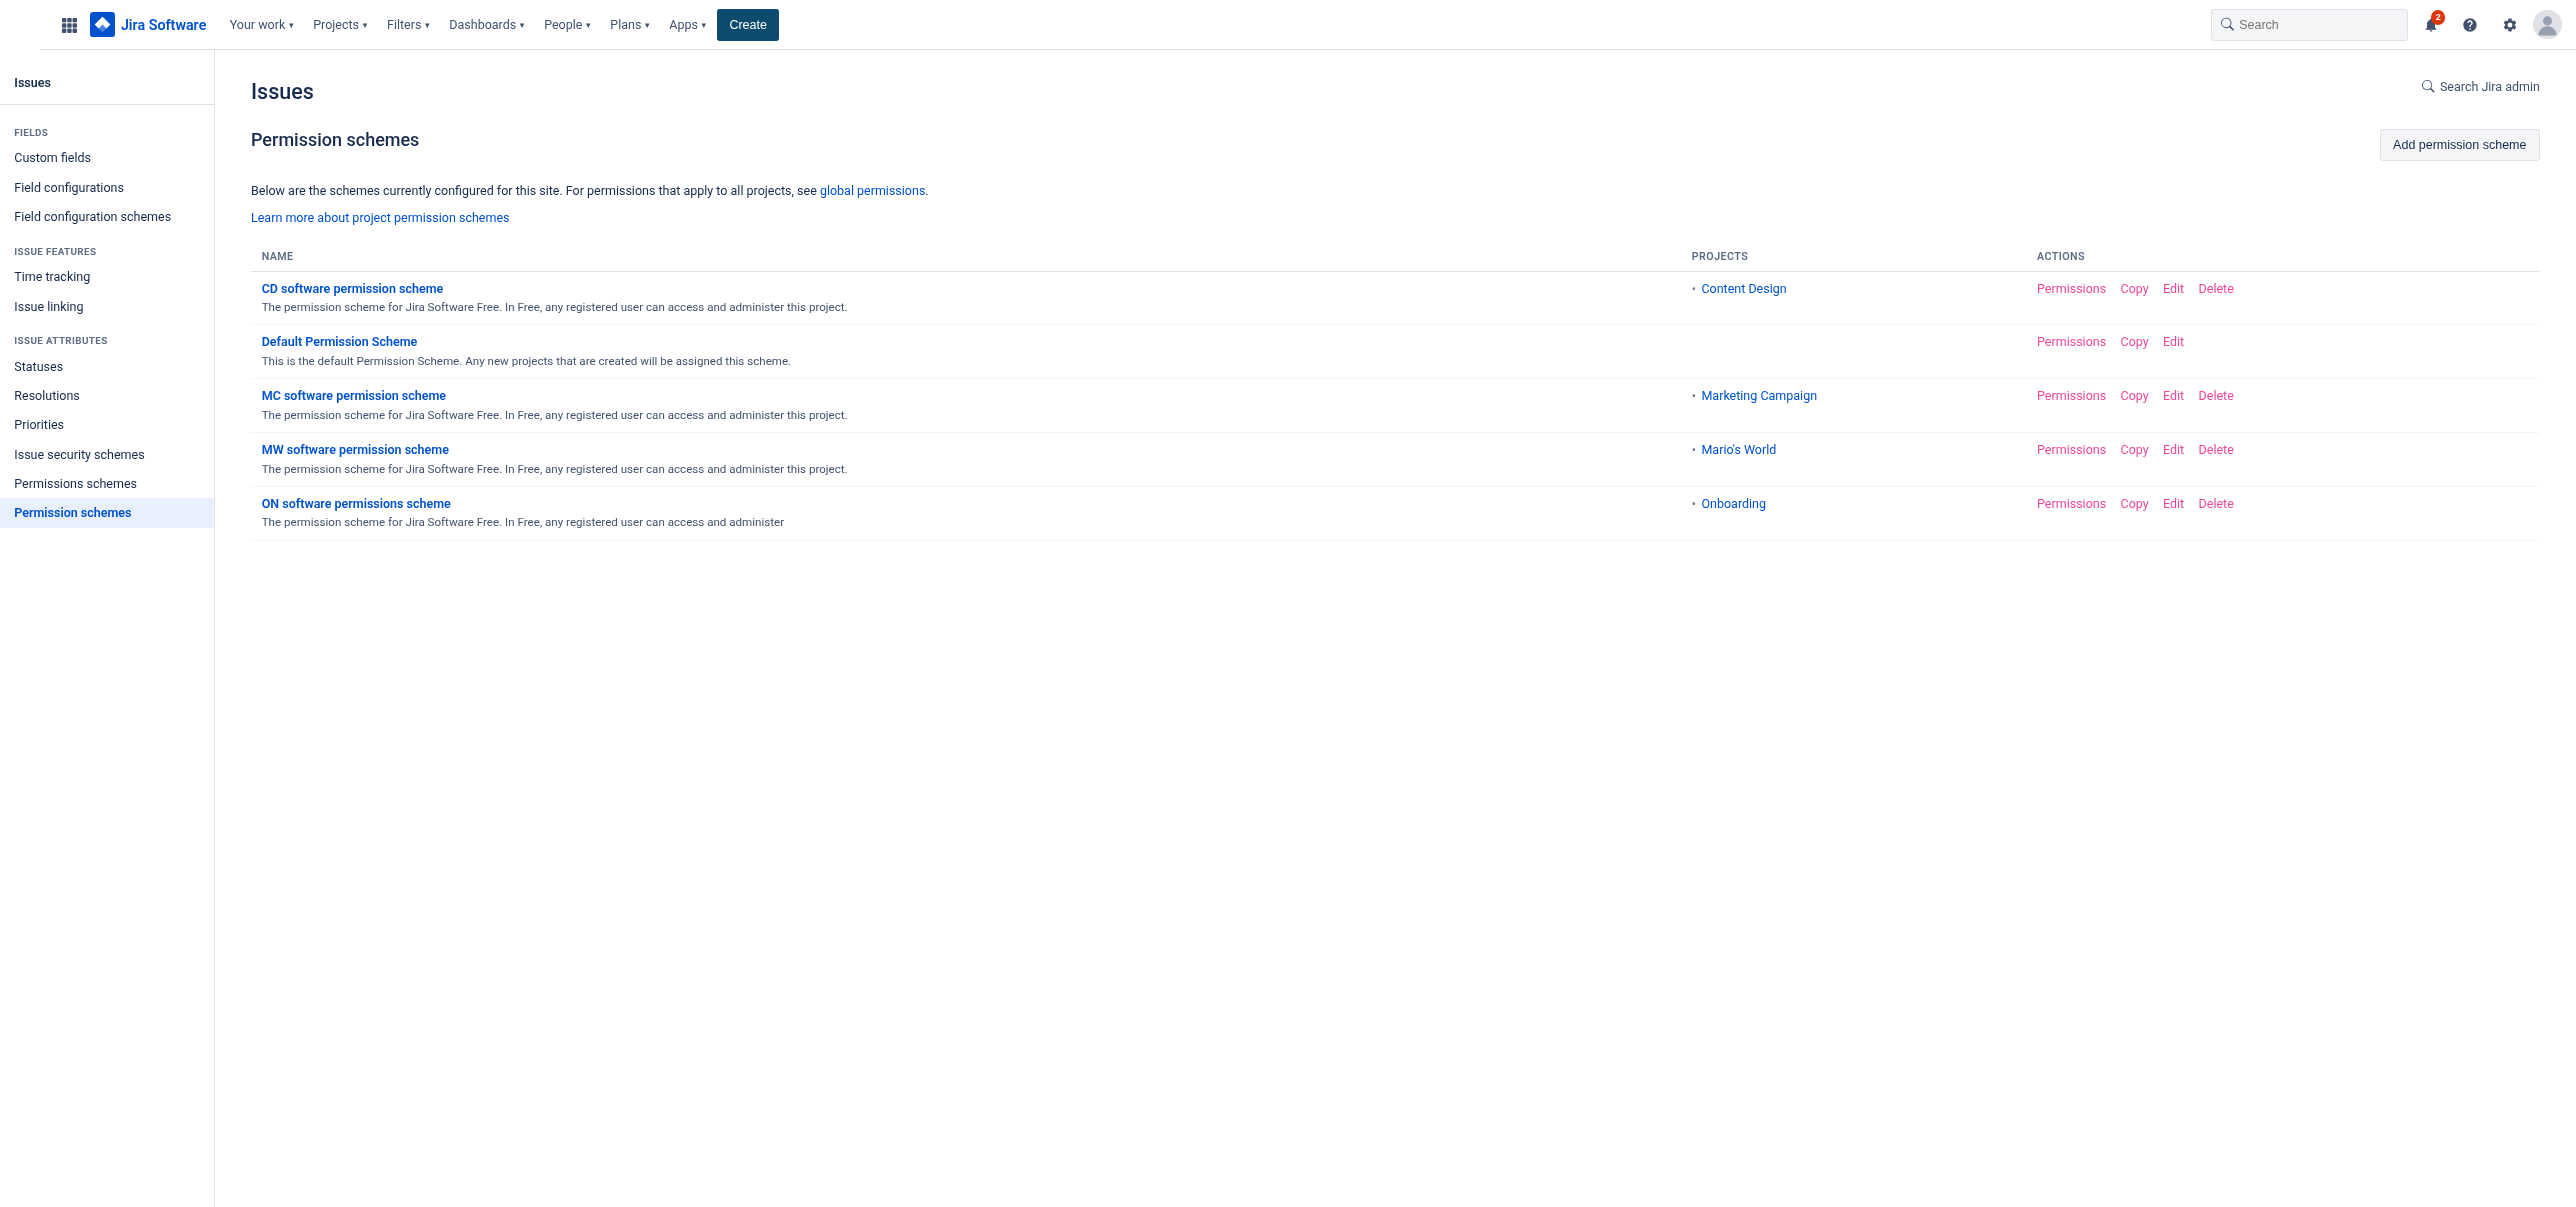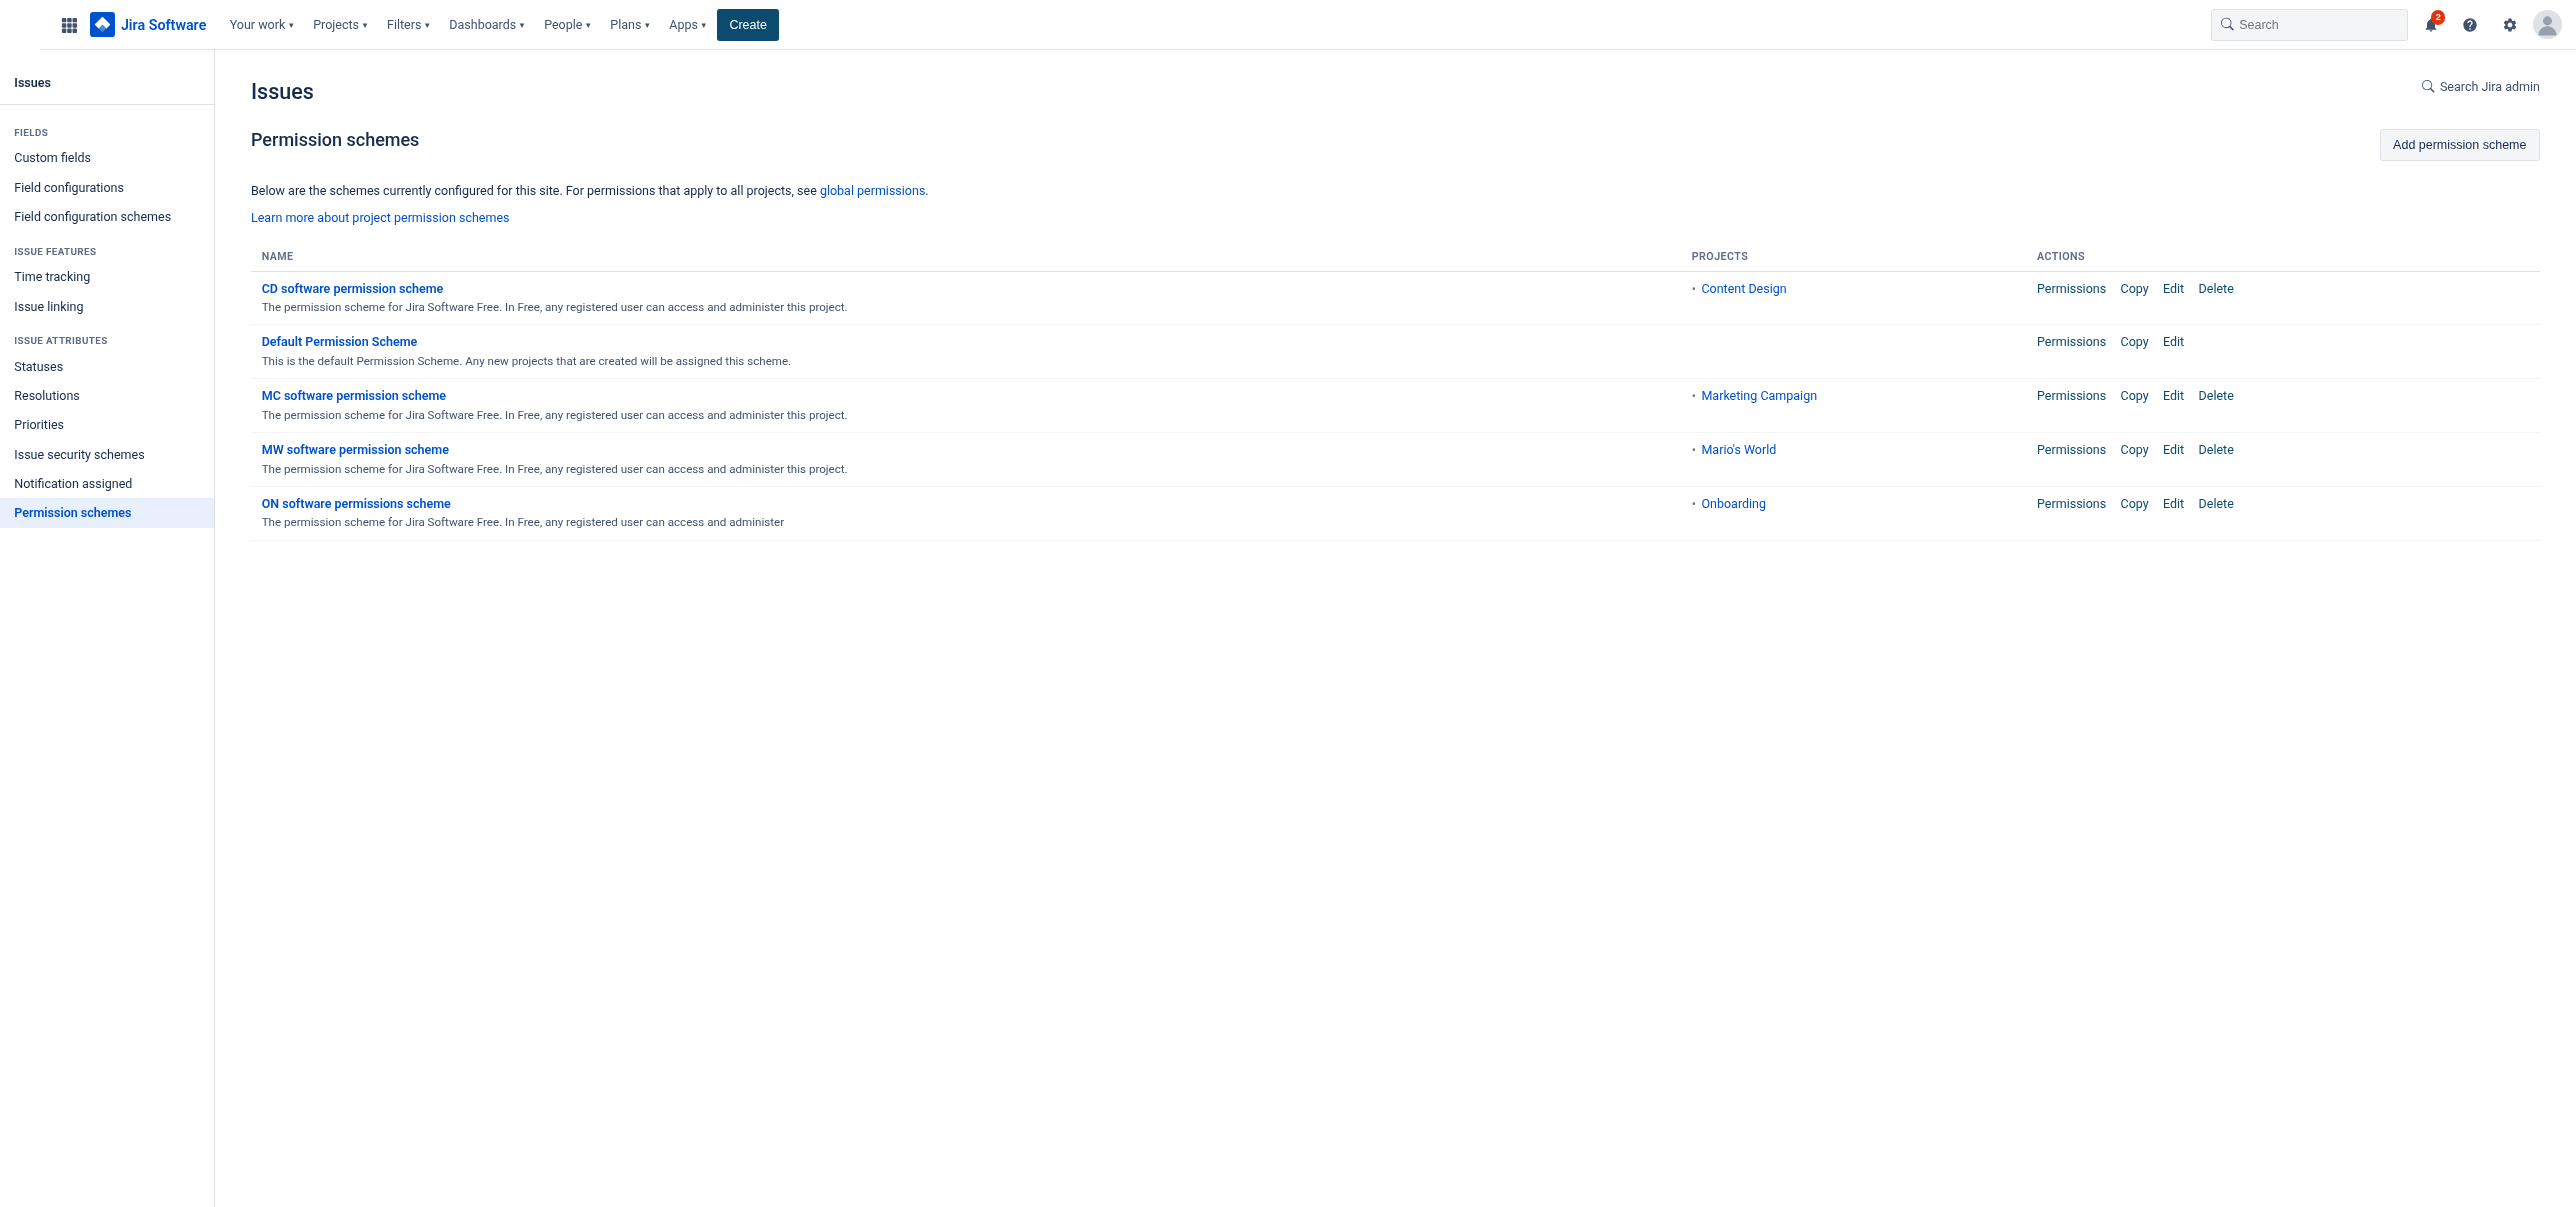--- a/index.html
+++ b/index.html
@@ -102,21 +102,21 @@
       text-align:left; font-size:10.7px; font-weight:600; color:#5e6c84;
       padding:7.2px 10.7px; letter-spacing:0.04em; text-transform:uppercase;
     }
     .schemes-table td { padding:9px 10.7px; vertical-align:top; border-bottom:0.9px solid #f4f5f7; }
     .scheme-name { color:#0052cc; font-size:12.5px; font-weight:600; text-decoration:none; cursor:pointer; }
     .scheme-desc { font-size:11.6px; color:#42526e; margin-top:3.6px; line-height:1.4; }
     .project-link { color:#0052cc; font-size:12.5px; text-decoration:none; }
     .project-bullet { display:flex; align-items:center; gap:5.4px; }
     .bullet-dot { color:#6b778c; }
     .action-links { display:flex; align-items:center; gap:7.2px; white-space:nowrap; }
-    .action-link { color:#0c4a6e; font-size:12.5px; text-decoration:none; cursor:pointer;text-align:right; }
+    .action-link { color:#ec4899; font-size:12.5px; text-decoration:none; cursor:pointer;text-align:right; }
 
     
     .chevron { font-size:9px; }
   </style>
 </head>
 <body>
 
 <nav class="topnav">
   <div class="topnav-grid-icon">
     <svg width="16" height="16" viewBox="0 0 18 18" fill="currentColor">
@@ -242,21 +242,21 @@
     <a class="sidebar-item">
       <span>Resolutions</span>
     </a>
     <a class="sidebar-item">
       <span>Priorities</span>
     </a>
     <a class="sidebar-item">
       <span>Issue security schemes</span>
     </a>
     <a class="sidebar-item">
-      <span>Notification assigned</span>
+      <span>Permissions schemes</span>
     </a>
     <a class="sidebar-item active">
       <span>Permission schemes</span>
     </a>
   </aside>
 
   <main class="main">
     <div class="page-header-row">
       <h1 class="page-title">Issues</h1>
       <a class="search-admin-link">

